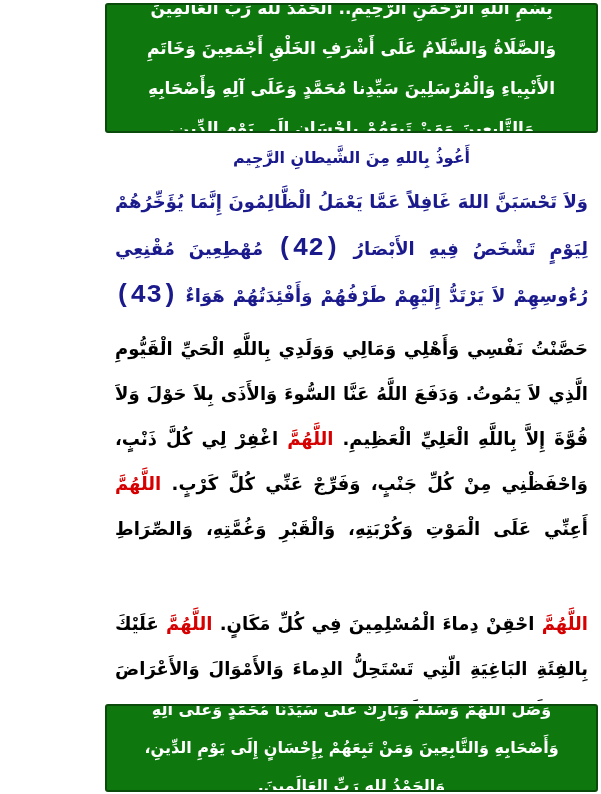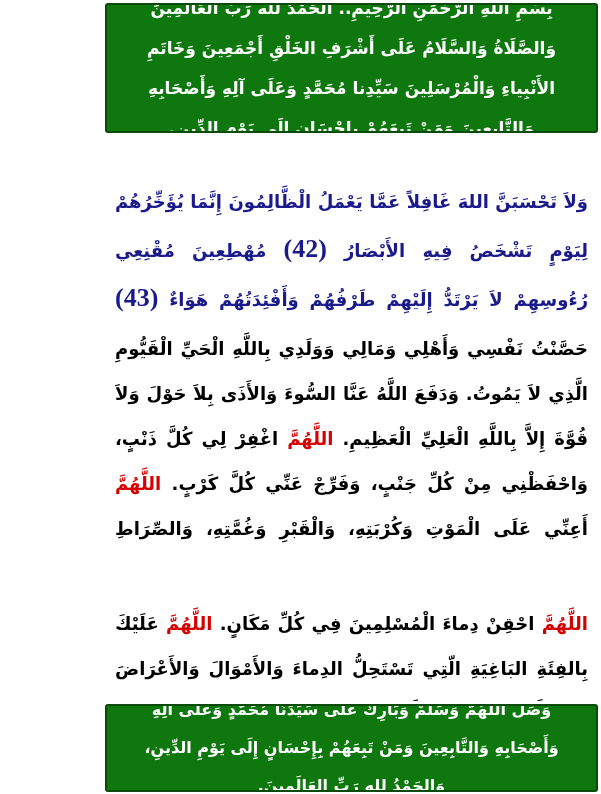--- a/index.html
+++ b/index.html
@@ -54,32 +54,33 @@
     font-size:18px; line-height:45px;
     text-align:justify;
     overflow:hidden;
   }
   .para-1{ top:326px; max-height:220px; }
   .para-2{ top:549px; max-height:50px;  }
   .para-3{ top:601px; max-height:100px; }
   .seg-black{ color:var(--text); }
   .seg-red{ color:var(--red); }
   .seg-verse{ color:var(--navy); }
-  .seg-num{ color:var(--navy); font-family:Liberation Serif, serif; font-size:26px; }
+  .seg-num{ color:var(--navy); font-family:Liberation Mono, monospace; font-size:26px; }
   .seg-ref{ color:var(--navy); font-size:12px;margin-left:7px; }
 </style>
 </head>
 <body>
 
 <div class="page">
 
   <div class="banner banner-top">
     <div>بِسْمِ اللهِ الرَّحْمَنِ الرَّحِيمِ.. الحَمْدُ لله رَبِّ العَالَمِينَ وَالصَّلَاةُ وَالسَّلَامُ عَلَى أَشْرَفِ الخَلْقِ أَجْمَعِينَ وَخَاتَمِ الأَنْبِياءِ وَالْمُرْسَلِينَ سَيِّدِنا مُحَمَّدٍ وَعَلَى آلِهِ وَأَصْحَابِهِ وَالتَّابِعِينَ وَمَنْ تَبِعَهُمْ بِإِحْسَانٍ إِلَى يَوْمِ الدِّينِ.</div>
   </div>
 
+  <div class="istiadha">أَعُوذُ بِاللهِ مِنَ الشَّيطانِ الرَّجِيم</div>
 
   <div class="verse"><span class="seg-verse">وَلاَ تَحْسَبَنَّ اللهَ غَافِلاً عَمَّا يَعْمَلُ الْظَّالِمُونَ إِنَّمَا يُؤَخِّرُهُمْ لِيَوْمٍ تَشْخَصُ فِيهِ الأَبْصَارُ </span><span class="seg-num">(42)</span><span class="seg-verse"> مُهْطِعِينَ مُقْنِعِي رُءُوسِهِمْ لاَ يَرْتَدُّ إِلَيْهِمْ طَرْفُهُمْ وَأَفْئِدَتُهُمْ هَوَاءٌ </span><span class="seg-num">(43)</span><span class="seg-ref"> [سورة إبراهيم].</span></div>
 
   <div class="para para-1"><span class="seg-black">حَصَّنْتُ نَفْسِي وَأَهْلِي وَمَالِي وَوَلَدِي بِاللَّهِ الْحَيِّ الْقَيُّومِ الَّذِي لاَ يَمُوتُ. وَدَفَعَ اللَّهُ عَنَّا السُّوءَ وَالأَذَى بِلاَ حَوْلَ وَلاَ قُوَّةَ إِلاَّ بِاللَّهِ الْعَلِيِّ الْعَظِيمِ. </span><span class="seg-red">اللَّهُمَّ</span><span class="seg-black"> اغْفِرْ لِي كُلَّ ذَنْبٍ، وَاحْفَظْنِي مِنْ كُلِّ جَنْبٍ، وَفَرِّجْ عَنِّي كُلَّ كَرْبٍ. </span><span class="seg-red">اللَّهُمَّ</span><span class="seg-black"> أَعِنِّي عَلَى الْمَوْتِ وَكُرْبَتِهِ، وَالْقَبْرِ وَغُمَّتِهِ، وَالصِّرَاطِ وَزَلَّتِهِ، وَيَوْمَ الْقِيَامَةِ وَرَوْعَتِهِ. </span><span class="seg-red">اللَّهُمَّ</span><span class="seg-black"> اجْعَلْ خَيْرَ عُمُرِي آخِرَهُ، وَخَيْرَ عَمَلِي خَوَاتِمَهُ، وَخَيْرَ أَيَّامِي يَوْمَ لِقَائِكَ.</span></div>
 
 
   <div class="para para-3"><span class="seg-red">اللَّهُمَّ</span><span class="seg-black"> احْقِنْ دِماءَ الْمُسْلِمِينَ فِي كُلِّ مَكَانٍ. </span><span class="seg-red">اللَّهُمَّ</span><span class="seg-black"> عَلَيْكَ بِالفِئَةِ البَاغِيَةِ الّتِي تَسْتَحِلُّ الدِماءَ وَالأَمْوَالَ وَالأَعْرَاضَ وَمَنْ أَعَانَهُمْ مِنَ الكُفَّارِ وَالمُنافِقِينَ.</span></div>
 
   <div class="banner banner-bottom">
     <div>وَصَلِّ اللَّهُمَّ وَسَلِّمْ وَبَارِكْ عَلَى سَيِّدَنَا مُحَمَّدٍ وَعَلَى آلِهِ وَأَصْحَابِهِ وَالتَّابِعِينَ وَمَنْ تَبِعَهُمْ بِإِحْسَانٍ إِلَى يَوْمِ الدِّينِ، وَالحَمْدُ لله رَبِّ العَالَمِينَ.</div>

